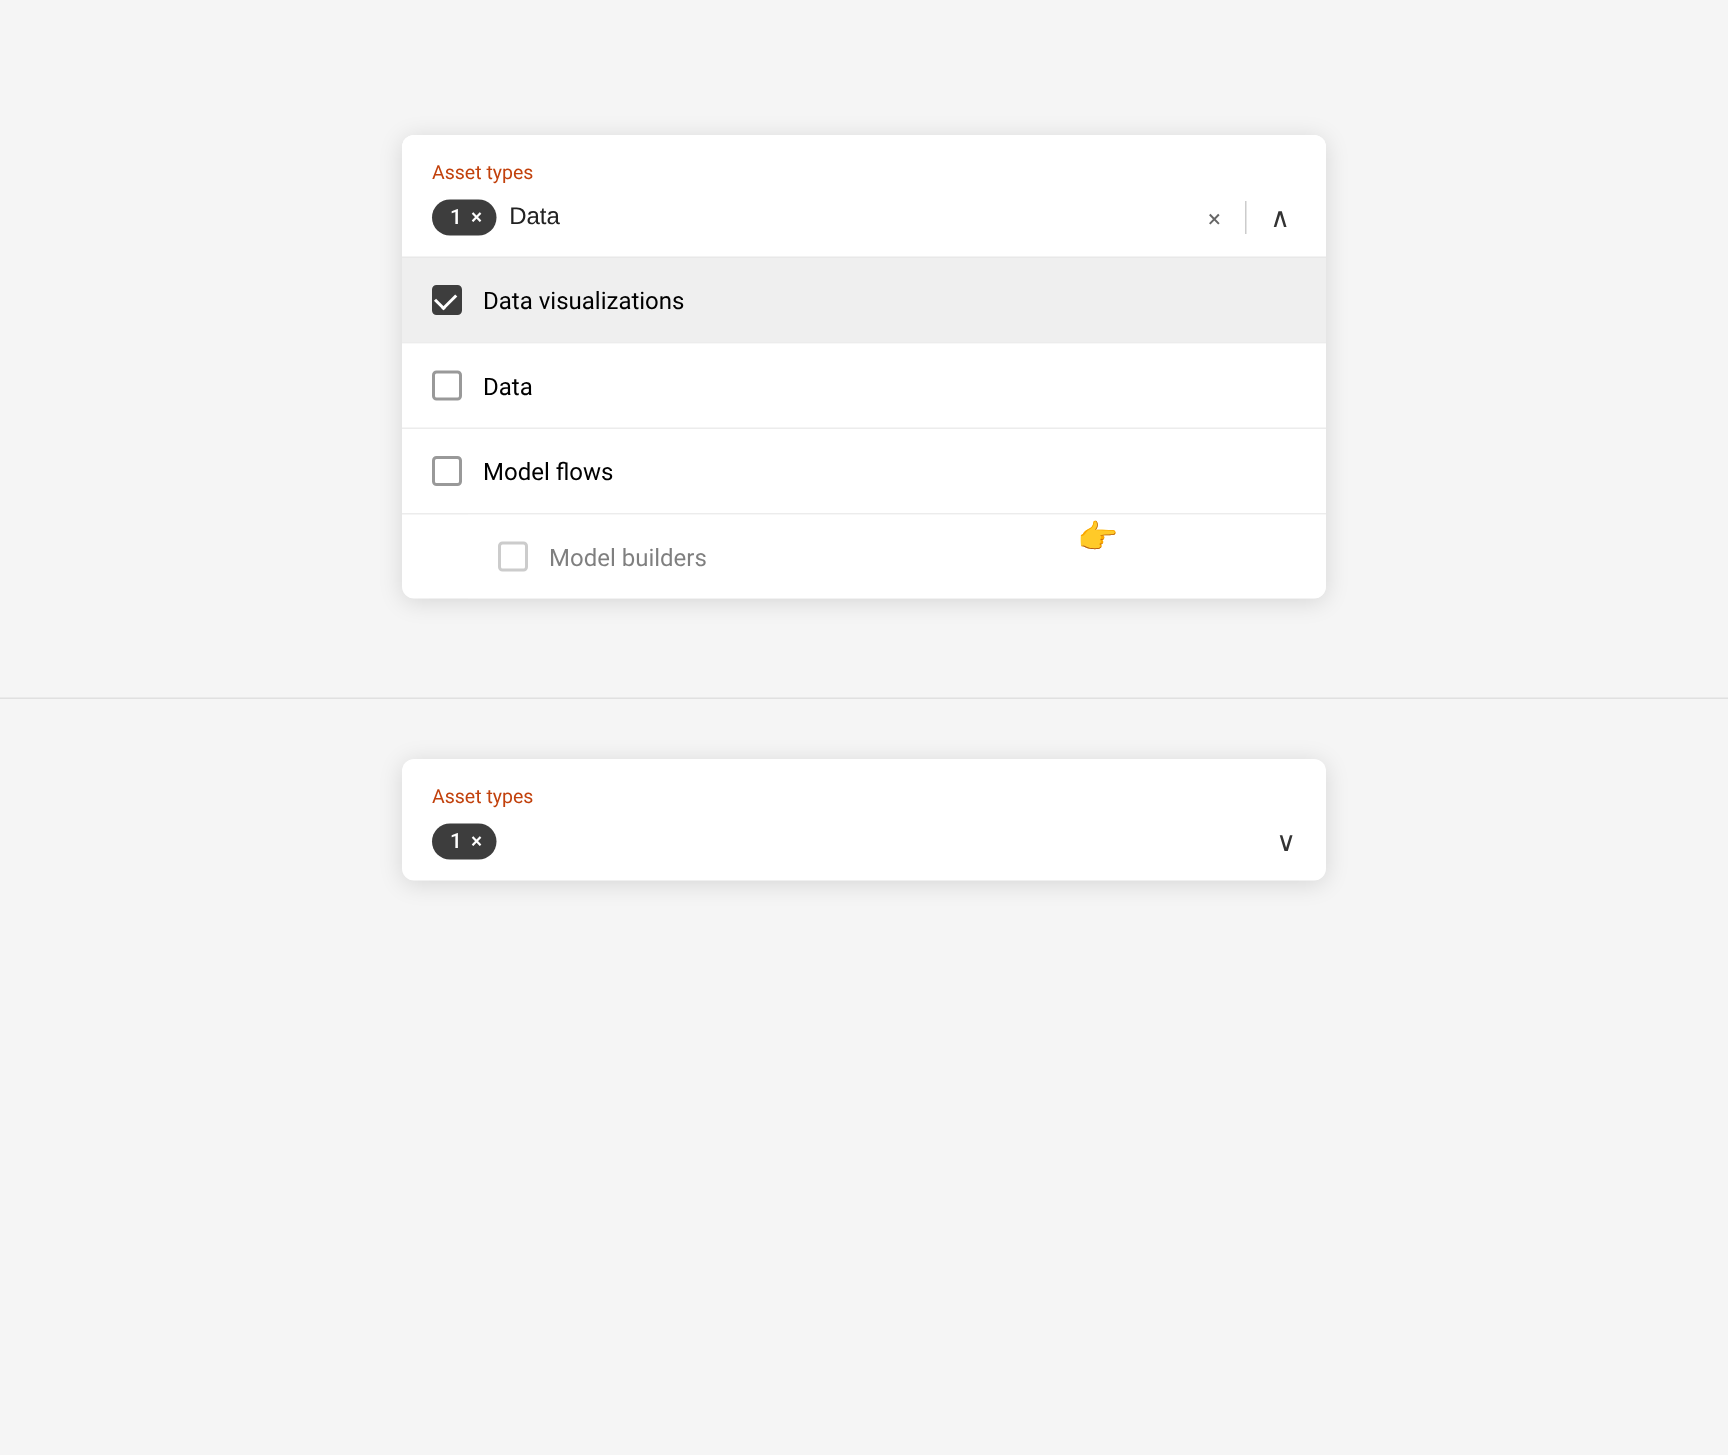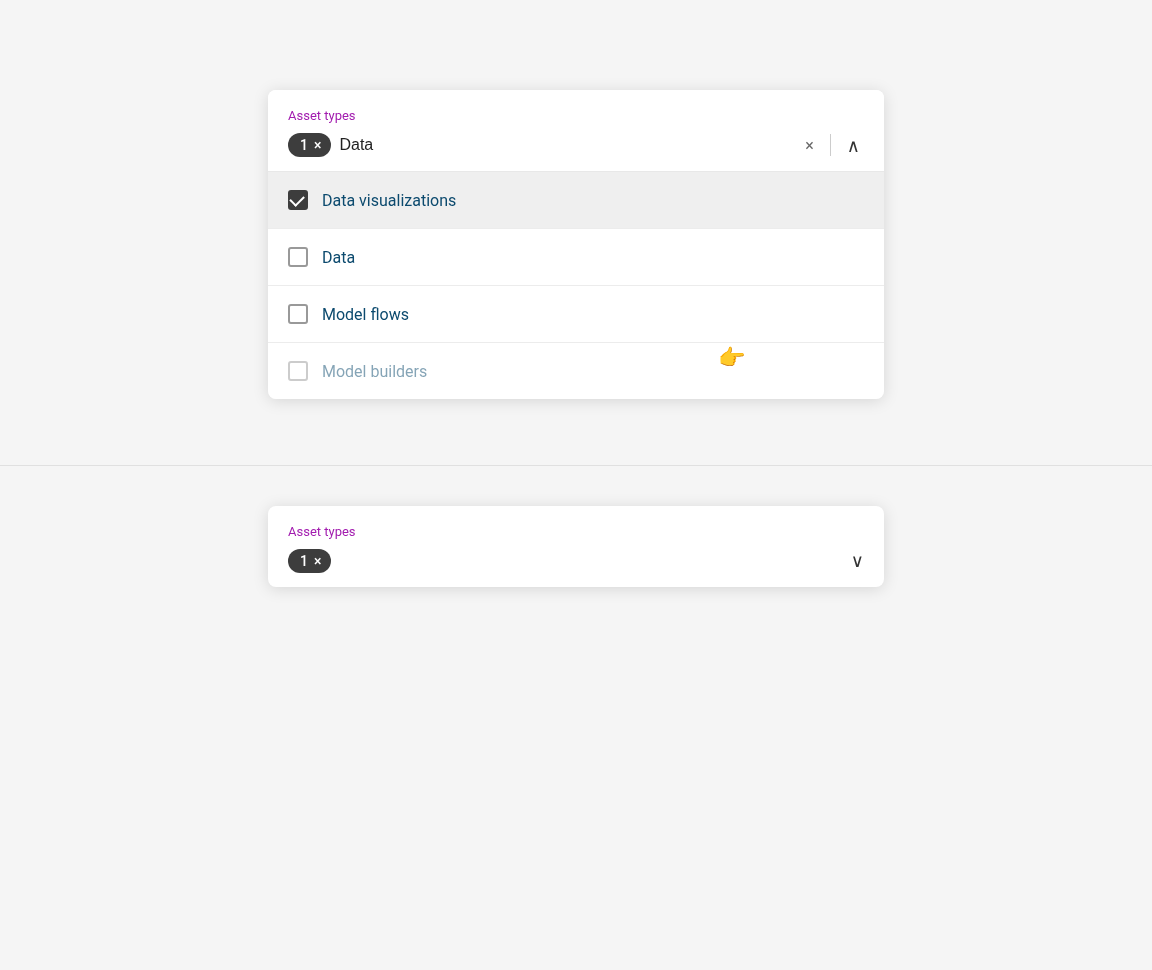--- a/index.html
+++ b/index.html
@@ -48,21 +48,21 @@
       overflow: hidden;
     }
 
     .dropdown-header {
       padding: 18px 20px 14px 20px;
       background: #ffffff;
     }
 
     .asset-types-label {
       font-size: 13px;
-      color: #a21caf;
+      color: #c2410c;
       font-weight: 400;
       margin-bottom: 10px;
     }
 
     .search-row {
       display: flex;
       align-items: center;
       gap: 8px;
     }
 
@@ -145,20 +145,21 @@
       border-bottom: none;
     }
 
     .dropdown-item.highlighted {
       background: #efefef;
     }
 
     .dropdown-item.partial {
       opacity: 0.5;
       overflow: hidden;
+      margin-left: 44px;
     }
 
     .checkbox {
       width: 20px;
       height: 20px;
       border: 2px solid #999;
       border-radius: 3px;
       flex-shrink: 0;
       display: flex;
       align-items: center;
@@ -176,21 +177,21 @@
       display: block;
       width: 11px;
       height: 7px;
       border-left: 2.5px solid #fff;
       border-bottom: 2.5px solid #fff;
       transform: rotate(-45deg) translateY(-2px);
     }
 
     .item-label {
       font-size: 16px;
-      color: #0c4a6e;
+      color: #000000;
       font-weight: 400;
     }
 
     
     .cursor-hand {
       position: absolute;
       font-size: 22px;
       pointer-events: none;
       left: 450px;
       top: 255px;

